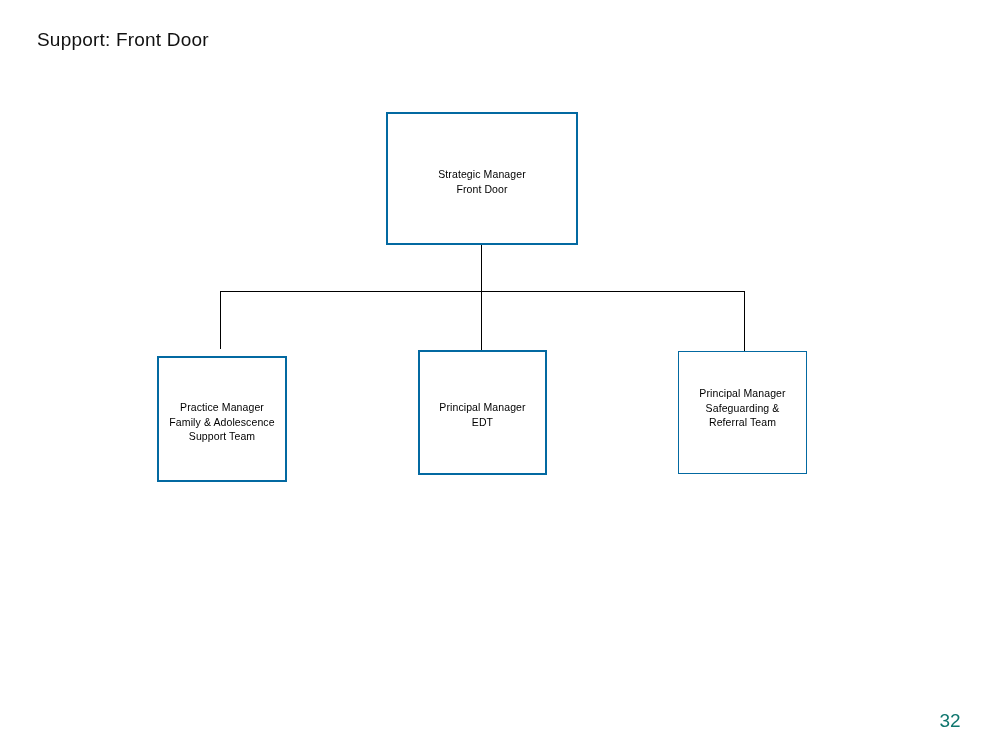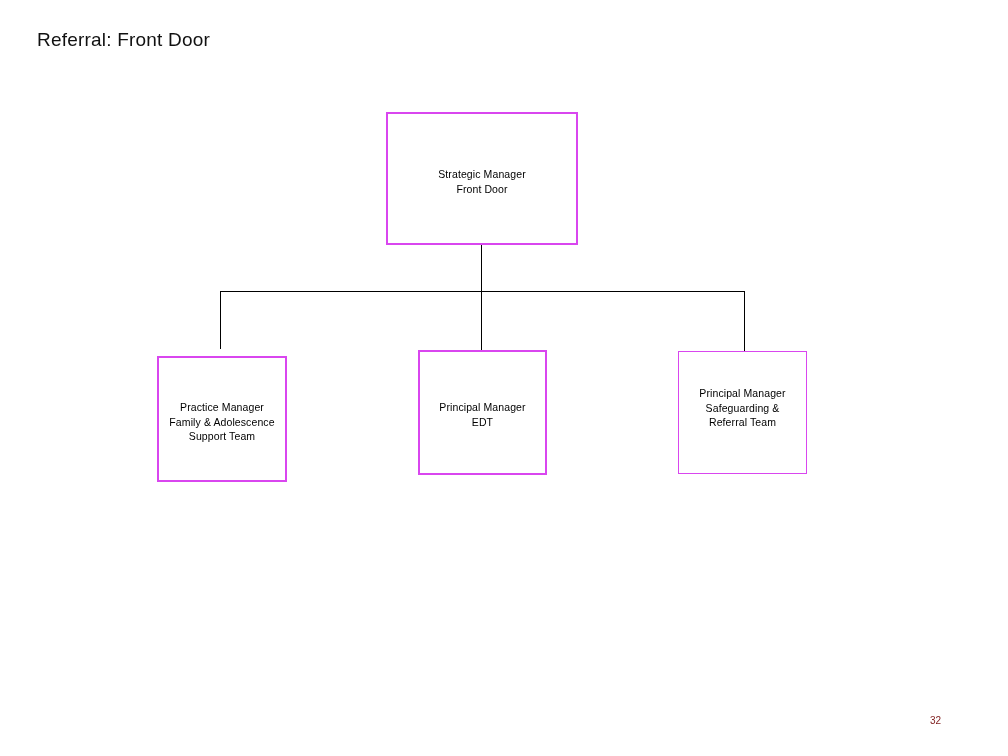--- a/index.html
+++ b/index.html
@@ -30,21 +30,21 @@
     color: #111111;
     letter-spacing: 0.2px;
     white-space: nowrap;
   }
 
   
   .node {
     position: absolute;
     box-sizing: border-box;
     background: #ffffff;
-    border: 2px solid #d946ef;
+    border: 2px solid #0369a1;
     display: flex;
     flex-direction: column;
     align-items: center;
     justify-content: flex-start;
     text-align: center;
   }
   .node .node-text {
     font-size: 10.5px;
     line-height: 14.5px;
     color: #000000;
@@ -103,31 +103,32 @@
   #conn-drop-left  { left: 220px; top: 291px; height: 58px; }
   #conn-drop-mid   { left: 481px; top: 291px; height: 60px; }
   #conn-drop-right { left: 744px; top: 291px; height: 61px; }
 
   
   #page-number {
     position: absolute;
     left: 930px;
     top: 711px;
     width: 40px;
-    font-size: 10px;
+    text-align: center;
+    font-size: 19px;
     line-height: 20px;
-    color: #7f1d1d;
+    color: #0f766e;
   }
 </style>
 </head>
 <body>
 
 <div id="slide">
 
-  <div id="slide-title">Referral: Front Door</div>
+  <div id="slide-title">Support: Front Door</div>
 
   <div class="connector conn-v" id="conn-root-drop"></div>
   <div class="connector conn-h" id="conn-bus"></div>
   <div class="connector conn-v" id="conn-drop-left"></div>
   <div class="connector conn-v" id="conn-drop-mid"></div>
   <div class="connector conn-v" id="conn-drop-right"></div>
 
   <div class="node" id="node-root">
     <div class="node-text">Strategic Manager
 Front Door</div>

